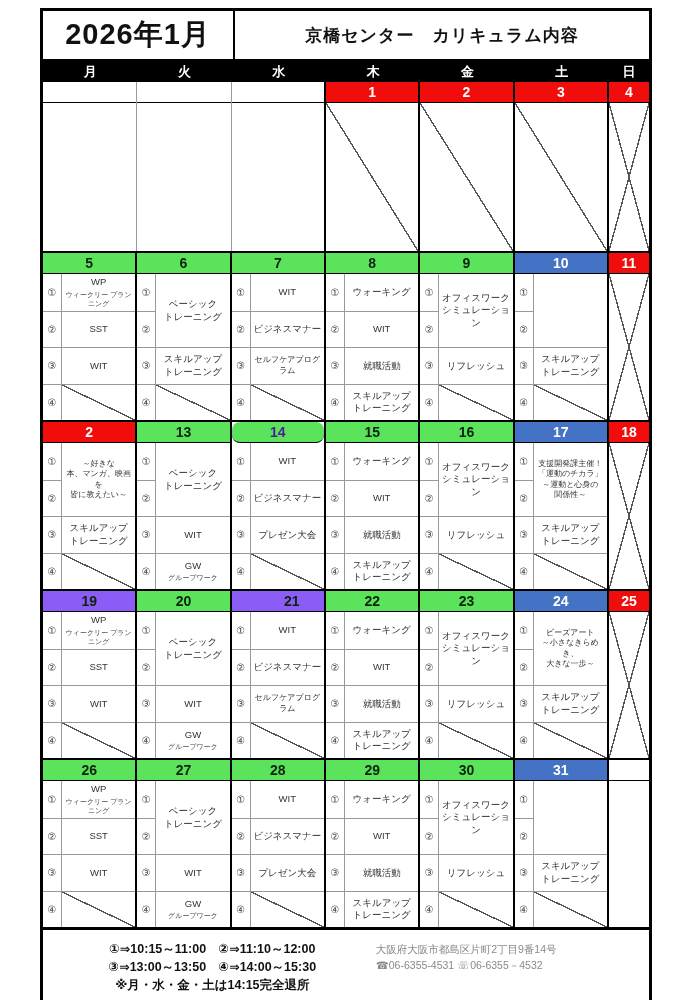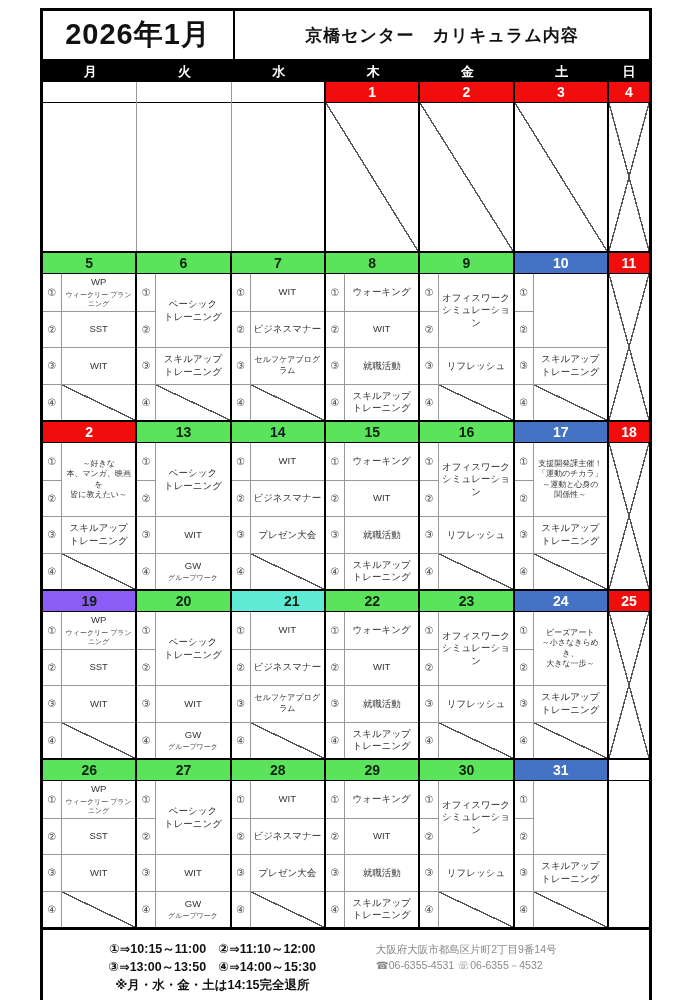--- a/index.html
+++ b/index.html
@@ -234,21 +234,21 @@
                 <div class="lab">WIT</div>
               </div>
               <div class="num bt" style="grid-area: 4 / 1;">④</div>
               <div class="entry bt" style="grid-area: 4 / 2 / span 1;">
                 <div class="lab">GW</div>
                 <div class="sub">グループワーク</div>
               </div>
             </div>
           </div>
           <div class="day">
-            <div class="date-strip" style="background: rgb(91, 228, 91); color: #0f172a;">14</div>
+            <div class="date-strip" style="background: rgb(91, 228, 91); color: #4c1d95; border-radius: 8px;">14</div>
             <div class="body items">
               <div class="num" style="grid-area: 1 / 1;">①</div>
               <div class="entry" style="grid-area: 1 / 2 / span 1;">
                 <div class="lab">WIT</div>
               </div>
               <div class="num bt" style="grid-area: 2 / 1;">②</div>
               <div class="entry bt" style="grid-area: 2 / 2 / span 1;">
                 <div class="lab">ビジネスマナー</div>
               </div>
               <div class="num bt" style="grid-area: 3 / 1;">③</div>
@@ -358,21 +358,21 @@
                 <div class="lab">WIT</div>
               </div>
               <div class="num bt" style="grid-area: 4 / 1;">④</div>
               <div class="entry bt" style="grid-area: 4 / 2 / span 1;">
                 <div class="lab">GW</div>
                 <div class="sub">グループワーク</div>
               </div>
             </div>
           </div>
           <div class="day">
-            <div class="date-strip" style="background: #5eead4; color: rgb(12, 35, 12); padding-left: 28px;">21</div>
+            <div class="date-strip" style="background: #8b5cf6; color: rgb(12, 35, 12); padding-left: 28px;">21</div>
             <div class="body items">
               <div class="num" style="grid-area: 1 / 1;">①</div>
               <div class="entry" style="grid-area: 1 / 2 / span 1;">
                 <div class="lab">WIT</div>
               </div>
               <div class="num bt" style="grid-area: 2 / 1;">②</div>
               <div class="entry bt" style="grid-area: 2 / 2 / span 1;">
                 <div class="lab">ビジネスマナー</div>
               </div>
               <div class="num bt" style="grid-area: 3 / 1;">③</div>

